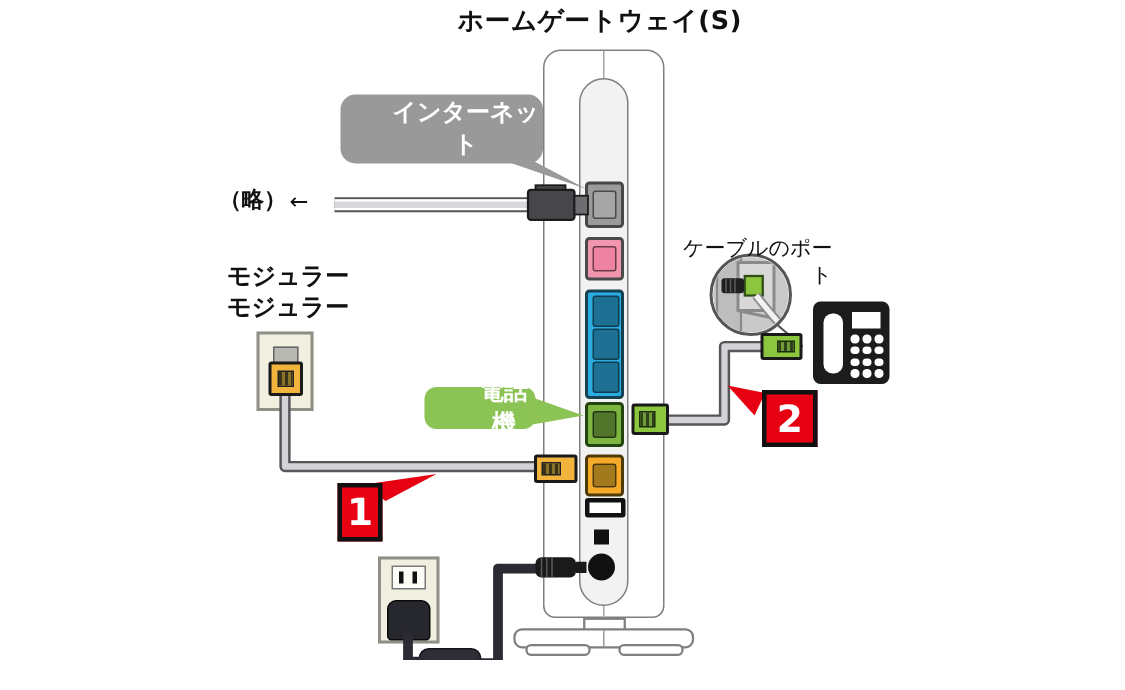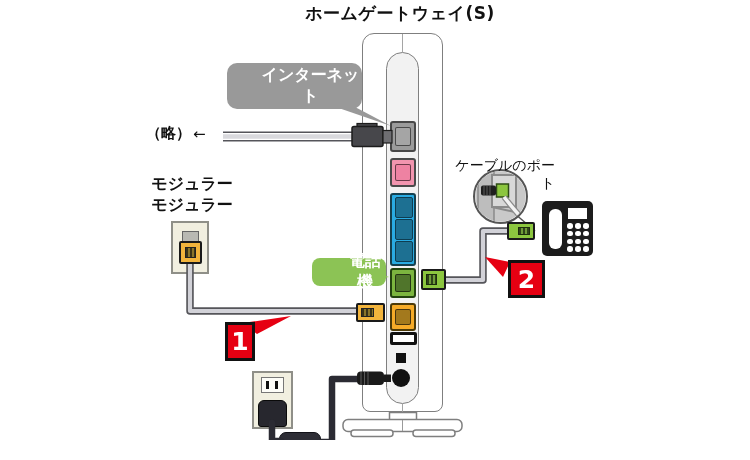--- a/index.html
+++ b/index.html
@@ -172,21 +172,21 @@
         <line x1="490" y1="186" x2="490" y2="195" stroke="#5c5c5c" stroke-width="1"></line>
         <path d="M504,197 Q512,207 519,215" stroke="#8a8a8a" stroke-width="6" fill="none"></path>
         <path d="M504,197 Q512,207 519,215" stroke="#f2f2f2" stroke-width="3.5" fill="none"></path>
       </g>
     </g>
   </svg>
 
   <div class="abs bubble" style="left:227px;top:63px;width:135px;height:46px;background:#999999;">
     <span>インターネット</span>
   </div>
-  <div class="abs bubble" style="left:283px;top:258px;width:74px;height:28px;background:#8cc355;border-radius:8px;margin-left:29px;">
+  <div class="abs bubble" style="left:283px;top:258px;width:74px;height:28px;background:#8cc355;border-radius:8px;">
     <span>電話機</span>
   </div>
 
   <div class="abs" style="left:146px;top:124px;display:flex;align-items:center;gap:2px;z-index:10;">
     <span style="font-weight:bold;font-size:15px;">（略）</span>
     <span style="font-size:15px;">←</span>
   </div>
   <div class="abs jp-label" style="left:142px;top:173px;width:100px;z-index:10;">
     <div>モジュラー</div>
     <div>モジュラー</div>

